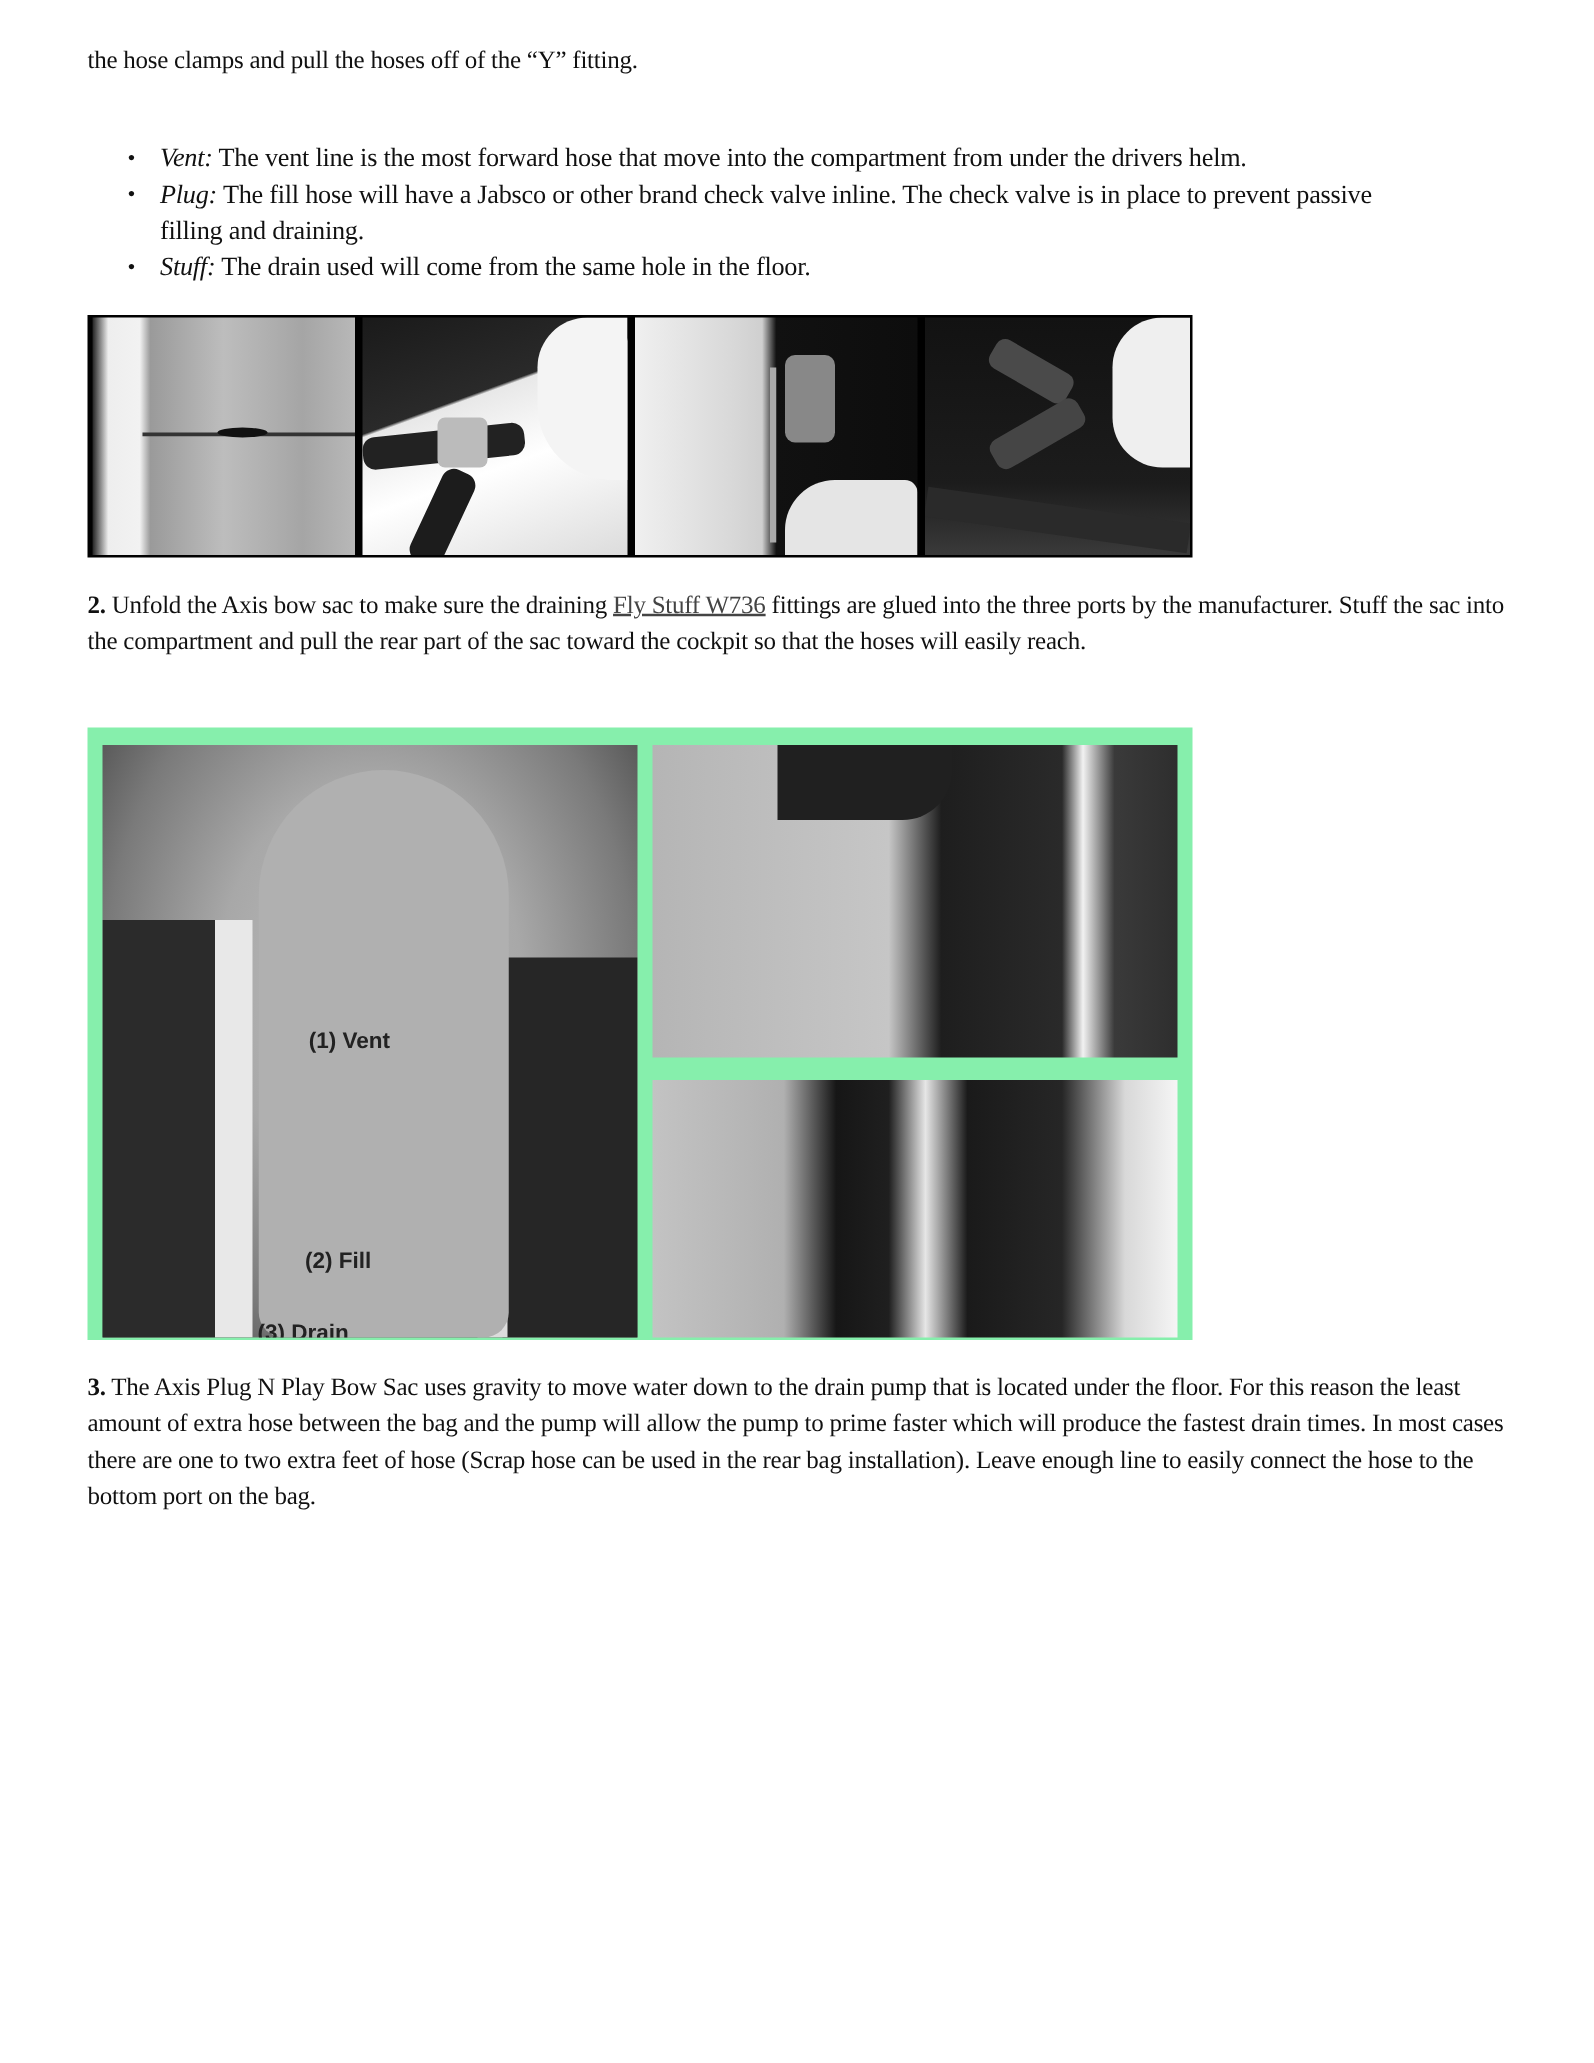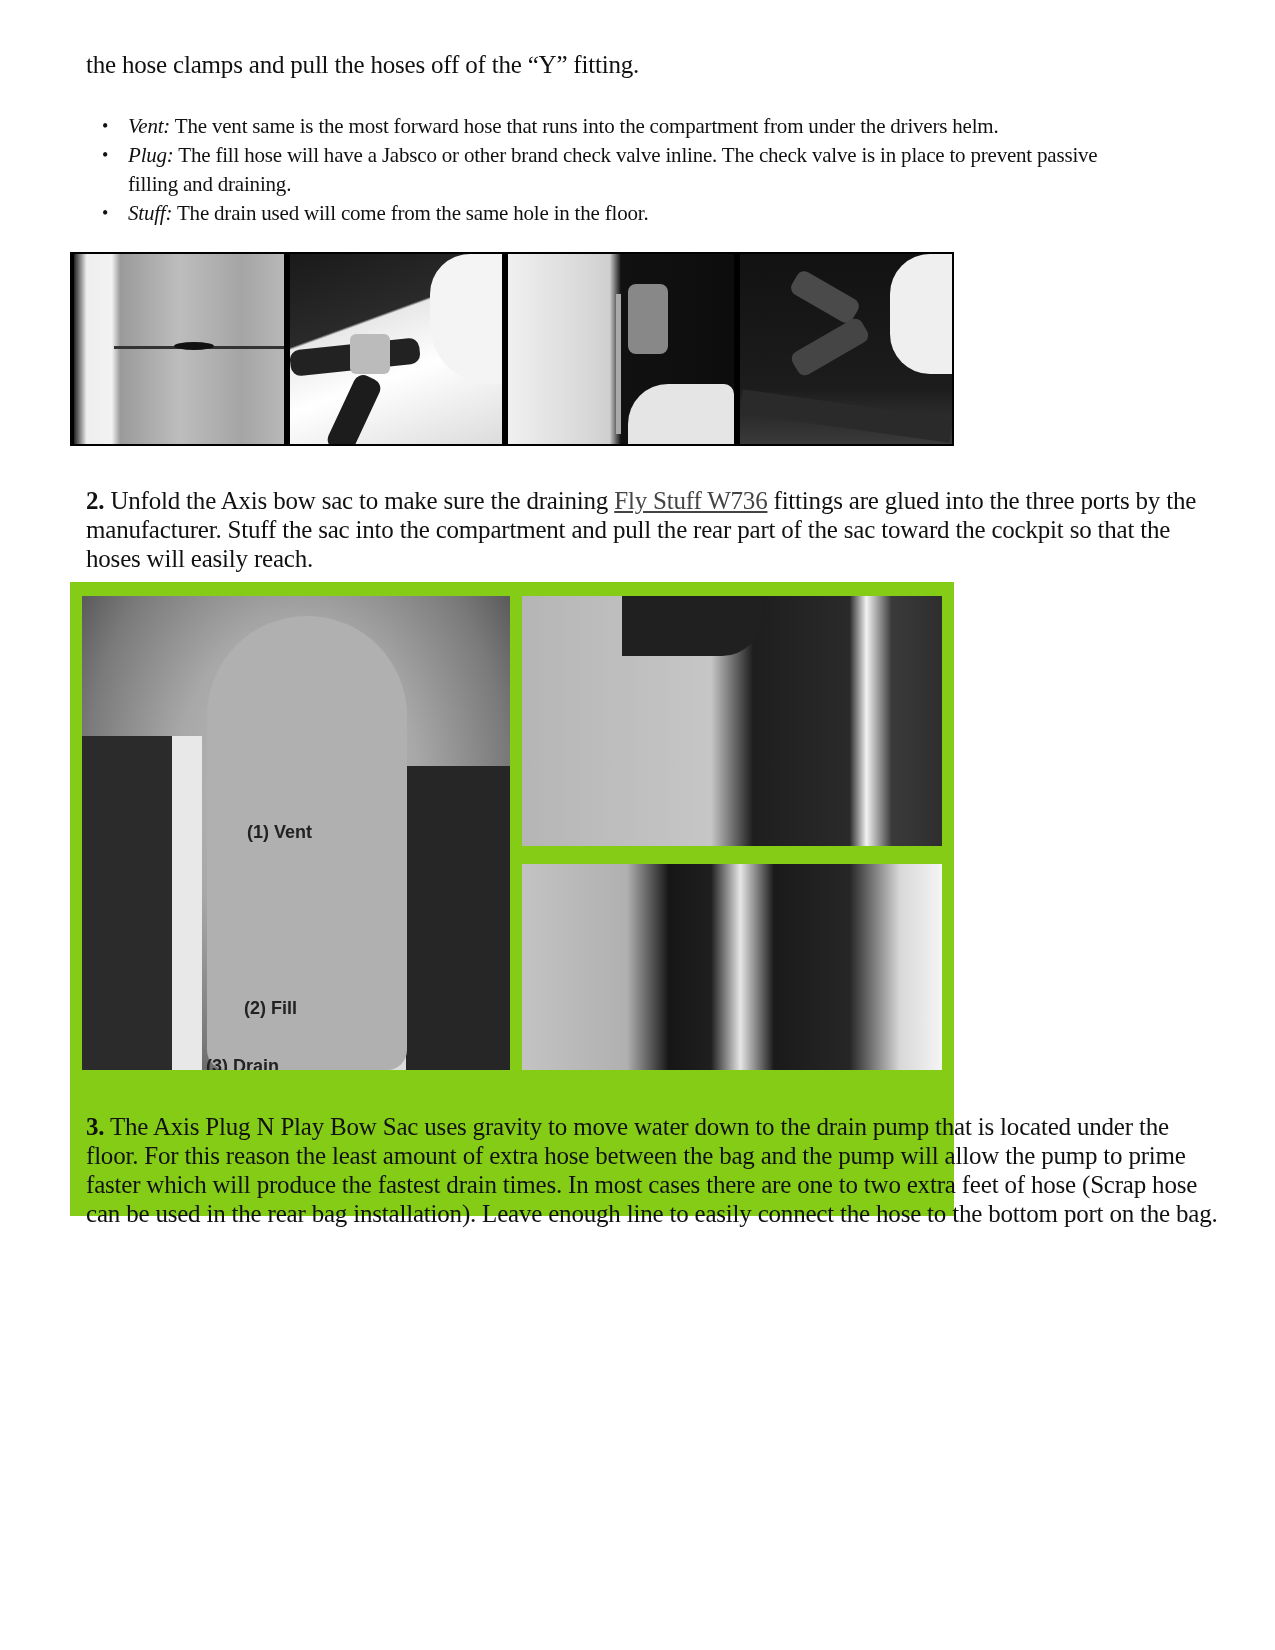--- a/index.html
+++ b/index.html
@@ -3,21 +3,21 @@
   <meta charset="utf-8">
   <style>
     html, body { margin: 0; padding: 0; background: #ffffff; }
     body {
       width: 1275px; height: 1650px; position: relative; overflow: hidden;
       font-family: "Liberation Serif", "DejaVu Serif", serif;
       color: #111111;
     }
     .page { position: absolute; left: 70px; top: 0; width: 1140px; }
     .para {
-      font-size: 25px; line-height: 29px; margin: 16px; position: absolute; left: 0; width: 1140px;
+      font-size: 20px; line-height: 29px; margin: 0; position: absolute; left: 0; width: 1140px;
       letter-spacing: -0.2px;
     }
     .bullets { position: absolute; left: 0; top: 112px; width: 1140px; margin: 0; padding: 0; list-style: none; }
     .bullets li {
       position: relative; padding-left: 58px; font-size: 21px; line-height: 29px; letter-spacing: -0.2px;
     }
     .bullets li .dot {
       position: absolute; left: 32px; top: 0; font-size: 18px;
     }
     .bullets li em { font-style: italic; }
@@ -27,34 +27,34 @@
     .strip {
       position: absolute; left: 0; top: 252px; width: 884px; height: 194px;
       background: #000; display: flex; gap: 0;
     }
     .photo { position: absolute; overflow: hidden; }
     .ph-label {
       position: absolute; font-family: "Liberation Sans", "DejaVu Sans", sans-serif;
       font-weight: bold; color: #222; font-size: 18px;
     }
     .grid2 {
-      position: absolute; left: 0; top: 582px; width: 884px; height: 634px; background: #84cc16;
+      position: absolute; left: 0; top: 582px; width: 884px; height: 490px; background: #86efac;
     }
   </style>
 </head>
 <body>
 
 <div class="page">
 
   <p class="para" style="top:34px;">the hose clamps and pull the hoses off of the “Y” fitting.</p>
 
   <ul class="bullets">
     <li>
       <span class="dot">•</span>
-      <em>Vent:</em><span> The vent same is the most forward hose that runs into the compartment from under the drivers helm.</span>
+      <em>Vent:</em><span> The vent line is the most forward hose that move into the compartment from under the drivers helm.</span>
     </li>
     <li style="width:1000px;">
       <span class="dot">•</span>
       <em>Plug:</em><span> The fill hose will have a Jabsco or other brand check valve inline. The check valve is in place to prevent passive filling and draining.</span>
     </li>
     <li>
       <span class="dot">•</span>
       <em>Stuff:</em><span> The drain used will come from the same hole in the floor.</span>
     </li>
   </ul>

